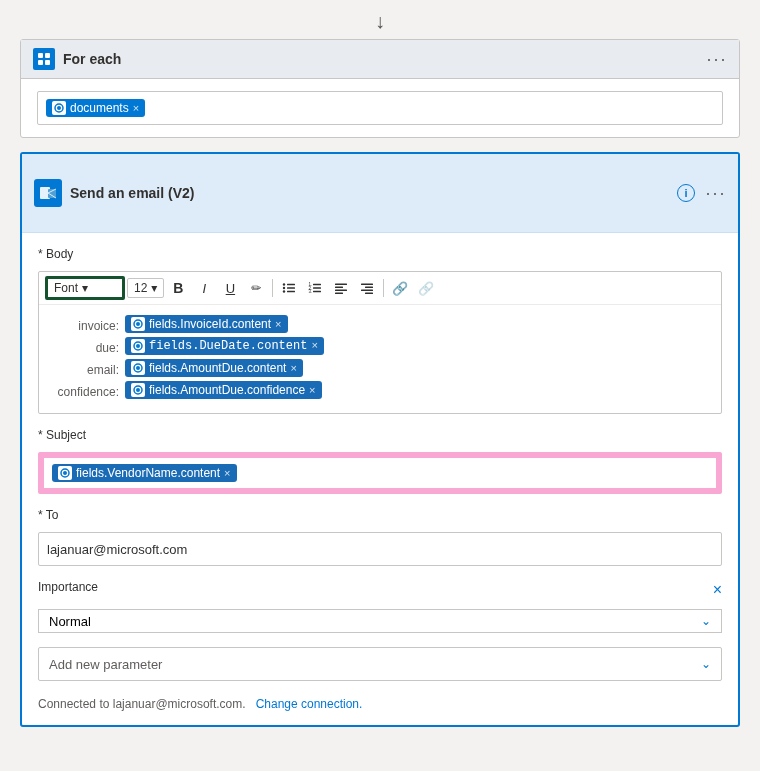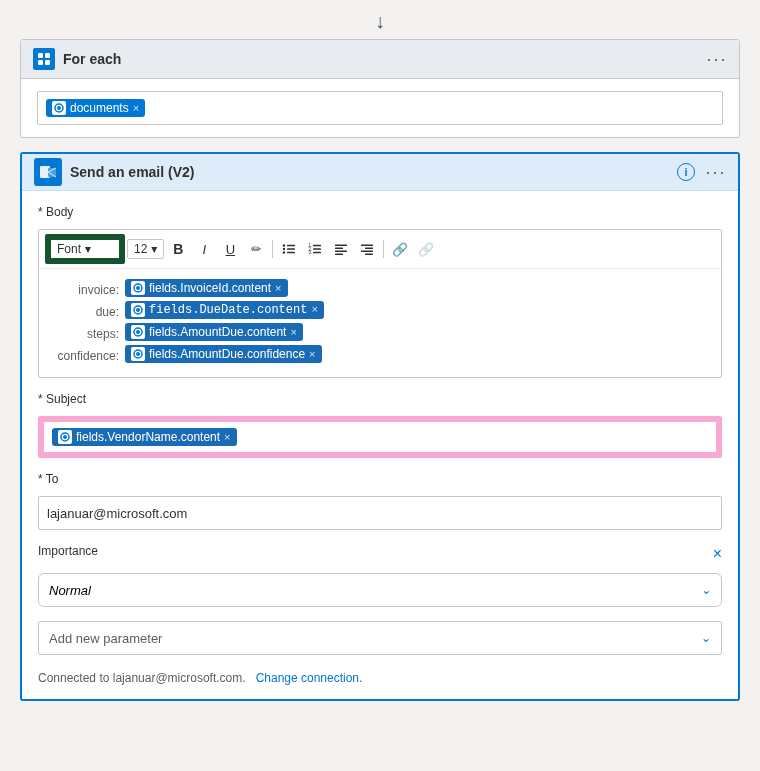--- a/index.html
+++ b/index.html
@@ -114,21 +114,21 @@
       width: 100%;
       border: 2px solid #0078d4;
       border-radius: 3px;
       background: #fff;
       margin-top: 4px;
     }
     .send-email-header {
       display: flex;
       align-items: center;
       justify-content: space-between;
-      padding: 4px 12px;
+      padding: 25px 12px;
       background: #deecf9;
       border-bottom: 1px solid #c7e0f4;
     }
     .send-email-header-left {
       display: flex;
       align-items: center;
       gap: 8px;
     }
     .outlook-icon {
       width: 28px;
@@ -176,21 +176,21 @@
       display: flex;
       align-items: center;
       padding: 4px 6px;
       gap: 2px;
       border-bottom: 1px solid #edebe9;
       flex-wrap: wrap;
     }
     .font-select {
       display: flex;
       align-items: center;
-      border: 6px solid #14532d;
+      border: 3px solid #14532d;
       border-radius: 2px;
       padding: 2px 6px;
       font-size: 12px;
       cursor: pointer;
       gap: 4px;
       color: #323130;
       background: #fff;
       min-width: 80px;
     }
     .font-size-select {
@@ -271,29 +271,28 @@
       justify-content: space-between;
       margin-bottom: 5px;
     }
     .close-x {
       color: #0078d4;
       cursor: pointer;
       font-size: 16px;
     }
     .dropdown-box {
       border: 1px solid #c8c6c4;
-      border-radius: 6px;
+      border-radius: 0;
       padding: 6px 10px;
-      height: 34px;
+      height: 24px;
       display: flex;
       align-items: center;
       justify-content: space-between;
       background: #fff;
       cursor: pointer;
-      font-style: italic;
     }
     .add-param-box {
       border: 1px solid #c8c6c4;
       border-radius: 2px;
       padding: 6px 10px;
       height: 34px;
       display: flex;
       align-items: center;
       justify-content: space-between;
       background: #fff;
@@ -461,21 +460,21 @@
                     <circle cx="5" cy="5" r="4" stroke="#0078d4" stroke-width="1.5" fill="white"></circle>
                     <circle cx="5" cy="5" r="2" fill="#0078d4"></circle>
                   </svg>
                 </span>
                 <span>fields.DueDate.content</span>
                 <span class="token-x">×</span>
               </span>
             </div>
 
             <div class="email-row">
-              <span class="row-label">steps:</span>
+              <span class="row-label">email:</span>
               <span class="token" style="background:#1a6bb5;">
                 <span class="token-icon">
                   <svg viewBox="0 0 10 10" fill="none" xmlns="http://www.w3.org/2000/svg">
                     <circle cx="5" cy="5" r="4" stroke="#0078d4" stroke-width="1.5" fill="white"></circle>
                     <circle cx="5" cy="5" r="2" fill="#0078d4"></circle>
                   </svg>
                 </span>
                 <span>fields.AmountDue.content</span>
                 <span class="token-x">×</span>
               </span>

